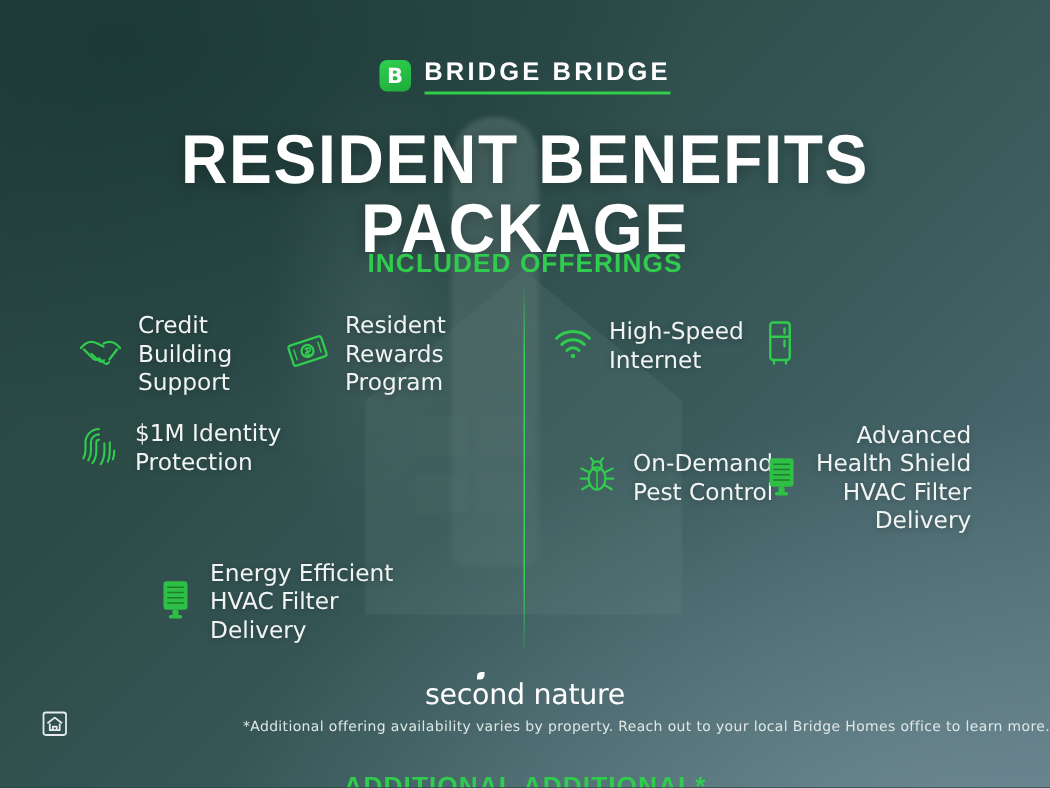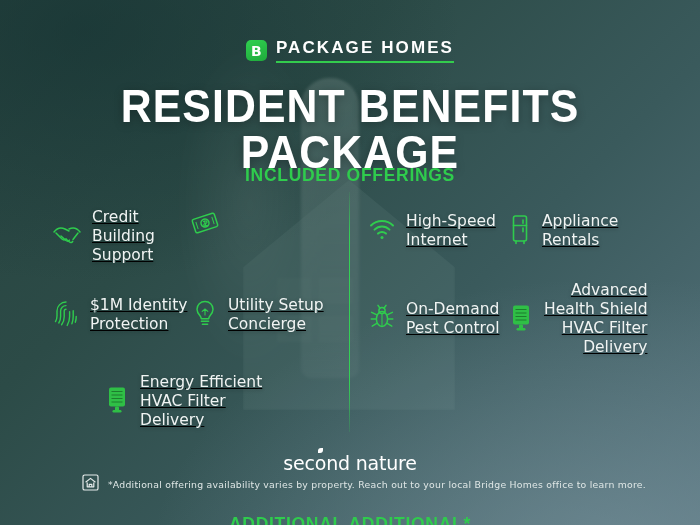--- a/index.html
+++ b/index.html
@@ -78,54 +78,54 @@
   .col-head.right{flex:1;}
 
   
   .divider{
     position:absolute;left:349px;top:192px;width:1.4px;height:240px;
     background:linear-gradient(180deg,rgba(47,204,77,.10),#34d155 18%,#34d155 80%,rgba(47,204,77,.15));
     z-index:4;
   }
 
   
-  .item{position:absolute;display:flex;align-items:center;gap:10px;text-decoration:underline;}
+  .item{position:absolute;display:flex;align-items:center;gap:10px;}
   .item .ico{flex:0 0 auto;display:block;}
   .item .txt{
     color:#f0f4f3;font-size:15.5px;line-height:1.22;
     font-family:"DejaVu Sans",sans-serif;font-weight:400;
     text-shadow:0 1px 4px rgba(0,0,0,.25);
   }
 
   
   .p-credit   {left:52px; top:208px;}
   .p-rewards  {left:190px;top:208px;}
-  .p-identity {left:52px; top:296px;}
+  .p-identity {left:52px; top:280px;}
   .p-utility  {left:192px;top:296px;}
   .p-hvac     {left:104px;top:373px;}
   
   .p-internet {left:368px;top:212px;align-items:center;}
   .p-appliance{left:508px;top:212px;}
-  .p-pest     {left:368px;top:300px;}
+  .p-pest     {left:384px;top:300px;}
   .p-health   {left:508px;top:281px;text-align:right;}
 
   
   .sn-logo{
     position:absolute;left:0;right:0;top:452px;text-align:center;
     color:#ffffff;font-size:19px;letter-spacing:-.2px;font-weight:500;
     font-family:"DejaVu Sans",sans-serif;
   }
   .sn-logo .o-leaf{position:relative;display:inline-block;}
   .sn-logo .o-leaf .leaf{
     position:absolute;left:3px;top:-4px;width:5px;height:5px;
     border-radius:60% 0 60% 0;background:#ffffff;
   }
   .disclaimer{
     position:absolute;left:0;right:0;top:474px;
-    display:flex;align-items:center;justify-content:center;gap:9px;margin-left:28px;
+    display:flex;align-items:center;justify-content:space-between;gap:9px;margin-left:28px;
   }
   .disclaimer .note{
     color:#dfe7e6;font-size:9.3px;letter-spacing:.25px;
     font-family:"DejaVu Sans",sans-serif;
   }
 </style>
 </head>
 <body>
 
 <div class="poster">
@@ -136,21 +136,21 @@
     <div class="win" style="left:62px;top:208px;width:34px;height:26px;"></div>
     <div class="win" style="left:104px;top:208px;width:34px;height:26px;"></div>
     <div class="win" style="left:62px;top:246px;width:34px;height:26px;"></div>
     <div class="win" style="left:104px;top:246px;width:34px;height:26px;"></div>
     <div class="key"></div>
     <div class="keyring"></div>
   </div>
 
   <div class="brand layer">
     <div class="brand-mark">B</div>
-    <div class="brand-name">PACKAGE HOMES</div>
+    <div class="brand-name">BRIDGE BRIDGE</div>
   </div>
 
   <div class="title layer">RESIDENT BENEFITS PACKAGE</div>
 
   <div class="col-heads layer">
     <div class="col-head left">INCLUDED OFFERINGS</div>
     <div class="col-head right">ADDITIONAL ADDITIONAL*</div>
   </div>
 
   <div class="divider"></div>
@@ -173,46 +173,37 @@
     <span class="ico">
       <svg width="30" height="30" viewBox="0 0 30 30" fill="none" stroke="#2fcc4d" stroke-width="1.5" stroke-linejoin="round">
         <g transform="rotate(-18 15 15)">
           <rect x="3.5" y="8" width="23" height="14" rx="1.6"></rect>
           <circle cx="15" cy="15" r="4"></circle>
           <path d="M15 12.4v5.2M13.4 13.2h2.6a1.2 1.2 0 010 2.4h-1.6a1.2 1.2 0 000 2.4h2.6" stroke-width="1.1"></path>
           <path d="M6.6 11.2v7.6M23.4 11.2v7.6" stroke-width="1"></path>
         </g>
       </svg>
     </span>
+    <span class="txt">Resident<br>Rewards<br>Program</span>
   </div>
 
   <div class="item p-identity layer">
     <span class="ico">
       <svg width="28" height="30" viewBox="0 0 28 30" fill="none" stroke="#2fcc4d" stroke-width="1.4" stroke-linecap="round">
         <path d="M14 4c-5 0-9 4-9 9v5c0 2-.5 4-1.5 5.6"></path>
         <path d="M14 7.6c-3 0-5.4 2.4-5.4 5.4v5.6c0 2.4-.6 4.6-1.8 6.4"></path>
         <path d="M14 11.2c-1 0-1.8.8-1.8 1.8v5.8c0 3-.9 5.8-2.6 8"></path>
         <path d="M17.6 13.6v5c0 3.2-.8 6.2-2.4 8.8"></path>
         <path d="M21.2 12.8v5.8c0 2.6-.4 5-1.3 7.2"></path>
         <path d="M24.2 18.4c0 2-.3 4-.9 5.8"></path>
       </svg>
     </span>
     <span class="txt">$1M Identity<br>Protection</span>
   </div>
 
-  <div class="item p-utility layer">
-    <span class="ico">
-      <svg width="26" height="30" viewBox="0 0 26 30" fill="none" stroke="#2fcc4d" stroke-width="1.5" stroke-linecap="round" stroke-linejoin="round">
-        <path d="M13 3.5c-4.6 0-8 3.4-8 7.7 0 3 1.6 5 3 6.6.8 1 1.2 1.8 1.3 3h7.4c.1-1.2.5-2 1.3-3 1.4-1.6 3-3.6 3-6.6 0-4.3-3.4-7.7-8-7.7z"></path>
-        <path d="M9.4 23.2h7.2M10.4 26.3h5.2"></path>
-        <path d="M13 11v6M10.2 13.4L13 11l2.8 2.4" stroke-width="1.1"></path>
-      </svg>
-    </span>
-    <span class="txt">Utility Setup<br>Concierge</span>
-  </div>
 
   <div class="item p-hvac layer">
     <span class="ico">
       <svg width="26" height="32" viewBox="0 0 26 32" fill="none">
         <rect x="5" y="4.5" width="16" height="19" rx="2" fill="#2fbf46"></rect>
         <path d="M7.5 8.5h11M7.5 12h11M7.5 15.5h11M7.5 19h11" stroke="#1d7d2d" stroke-width="1.1"></path>
         <rect x="11" y="23.5" width="4" height="4.5" rx="1" fill="#2fbf46"></rect>
         <rect x="8.5" y="27" width="9" height="2.4" rx="1.2" fill="#2fbf46"></rect>
       </svg>
     </span>
@@ -233,21 +224,20 @@
 
   <div class="item p-appliance layer">
     <span class="ico">
       <svg width="24" height="32" viewBox="0 0 24 32" fill="none" stroke="#2fcc4d" stroke-width="1.6" stroke-linecap="round" stroke-linejoin="round">
         <rect x="5.5" y="3" width="13" height="25" rx="2"></rect>
         <path d="M5.5 12.5h13"></path>
         <path d="M15 7v3.2M15 15v3.8"></path>
         <path d="M8 28v2.4M16 28v2.4"></path>
       </svg>
     </span>
-    <span class="txt">Appliance<br>Rentals</span>
   </div>
 
   <div class="item p-pest layer">
     <span class="ico">
       <svg width="28" height="28" viewBox="0 0 28 28" fill="none" stroke="#2fcc4d" stroke-width="1.5" stroke-linecap="round">
         <ellipse cx="14" cy="16" rx="5.6" ry="7.4"></ellipse>
         <circle cx="14" cy="7.6" r="3.1"></circle>
         <path d="M12 5.2L10 2.4M16 5.2L18 2.4"></path>
         <path d="M8.4 11.6L3.6 9.4M8.4 16H3.2M8.8 20.4L4.2 23.2"></path>
         <path d="M19.6 11.6l4.8-2.2M19.6 16h5.2M19.2 20.4l4.6 2.8"></path>

